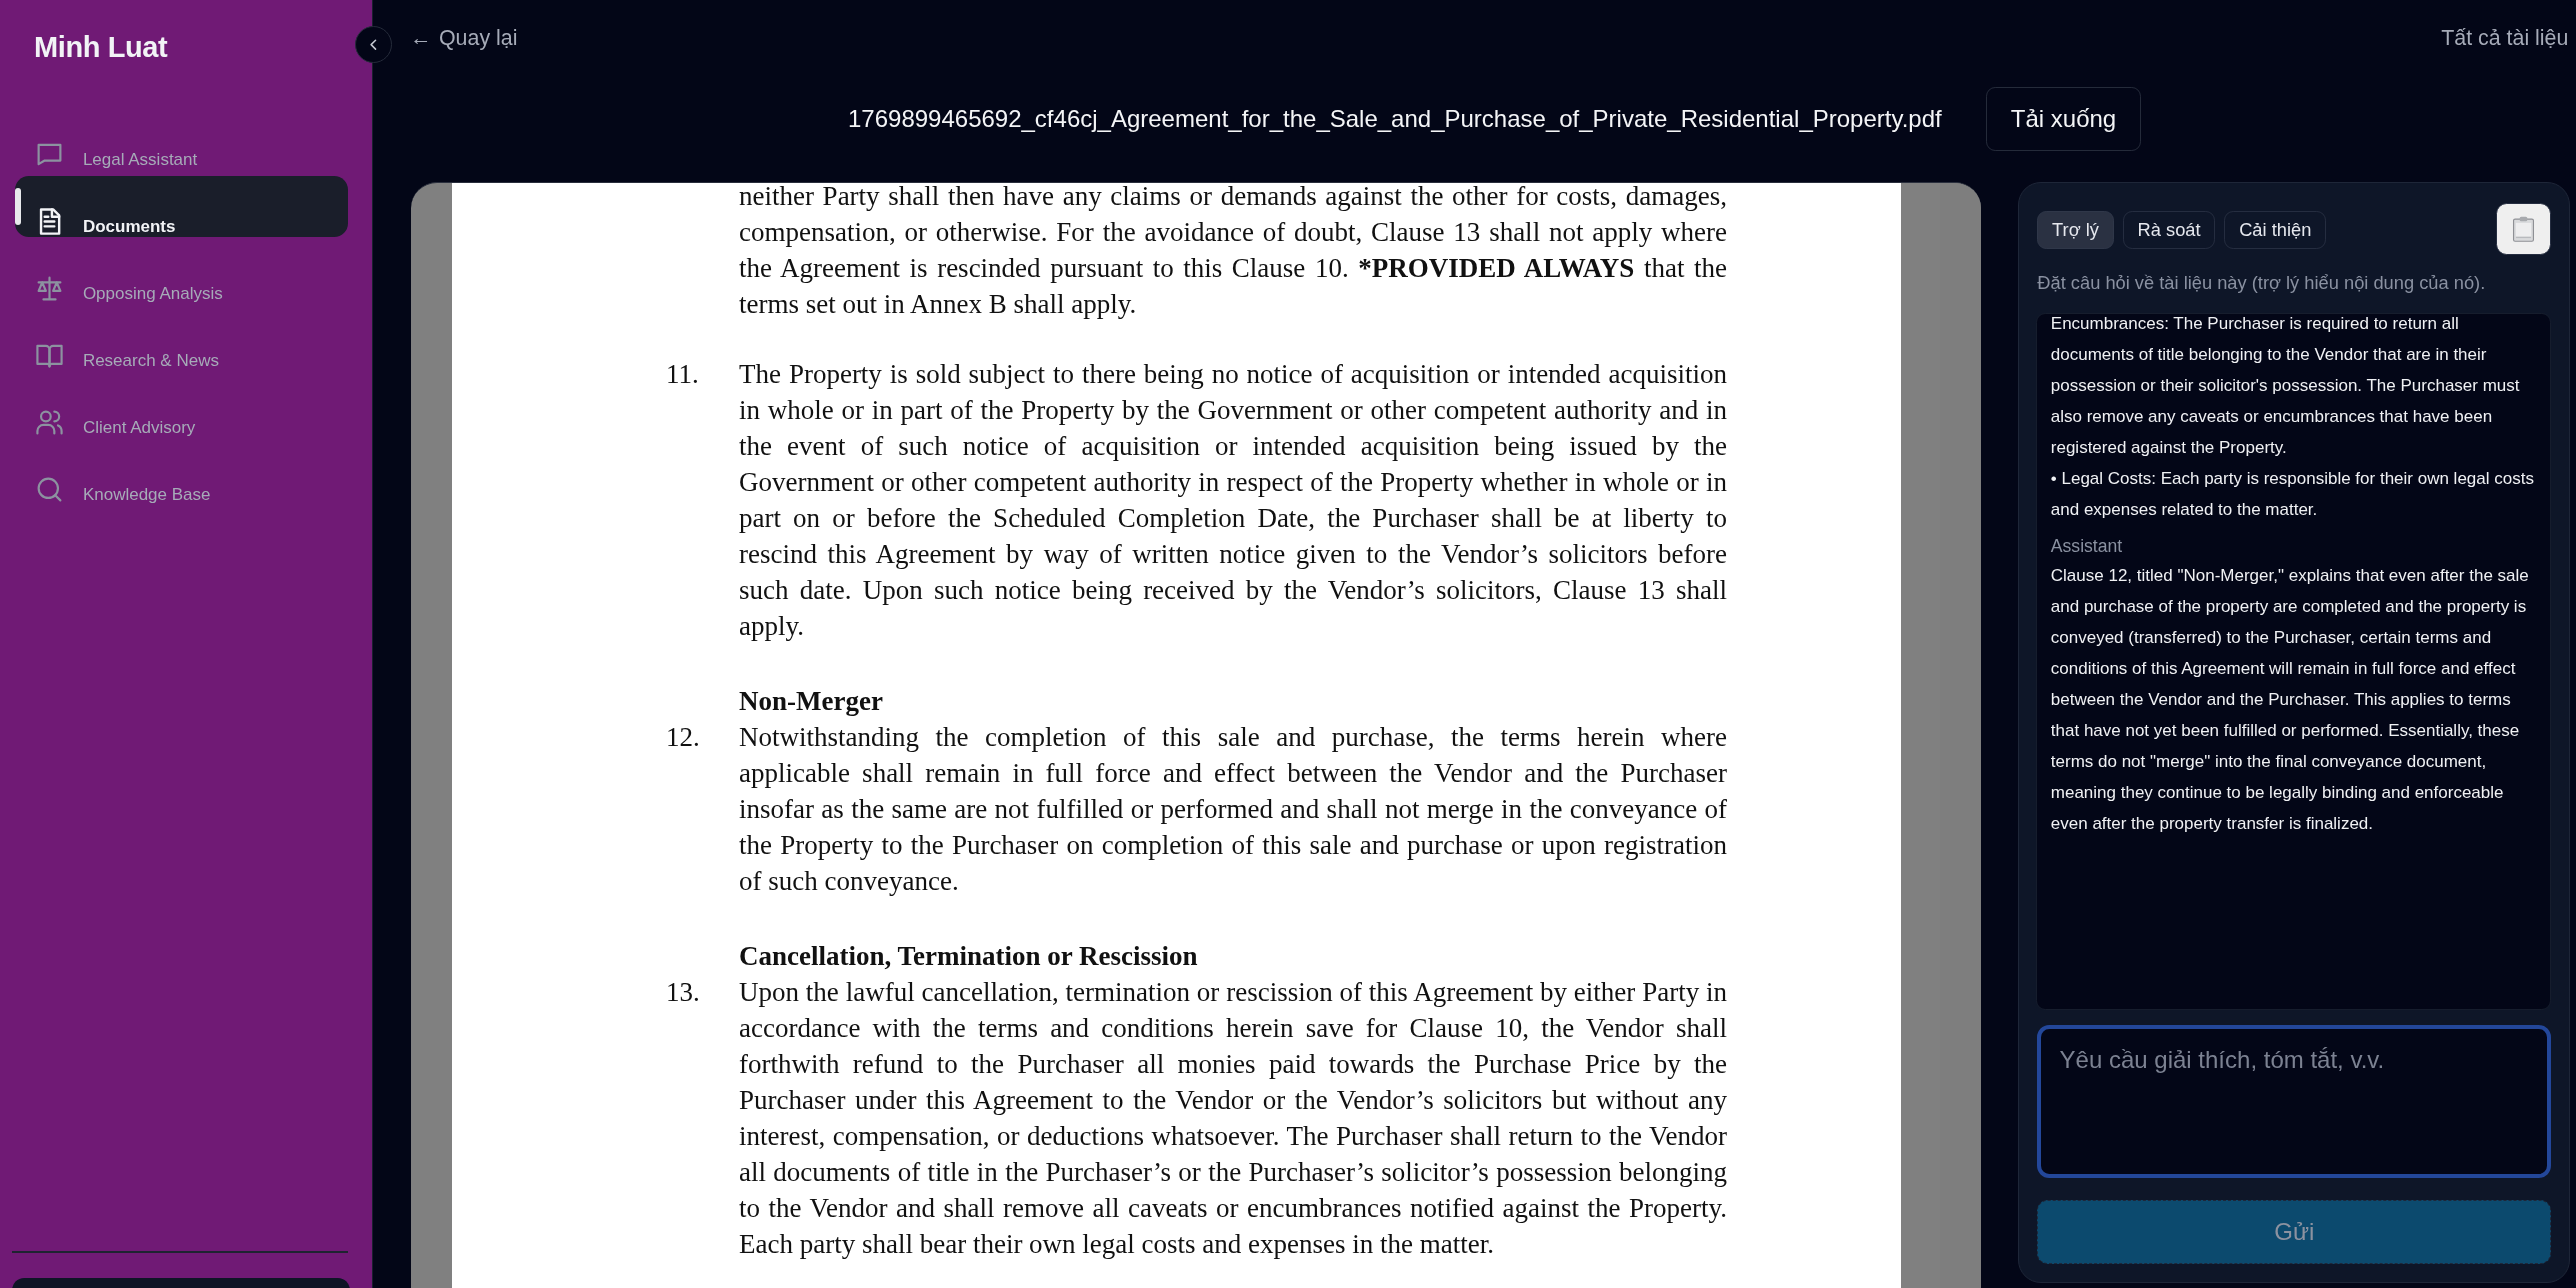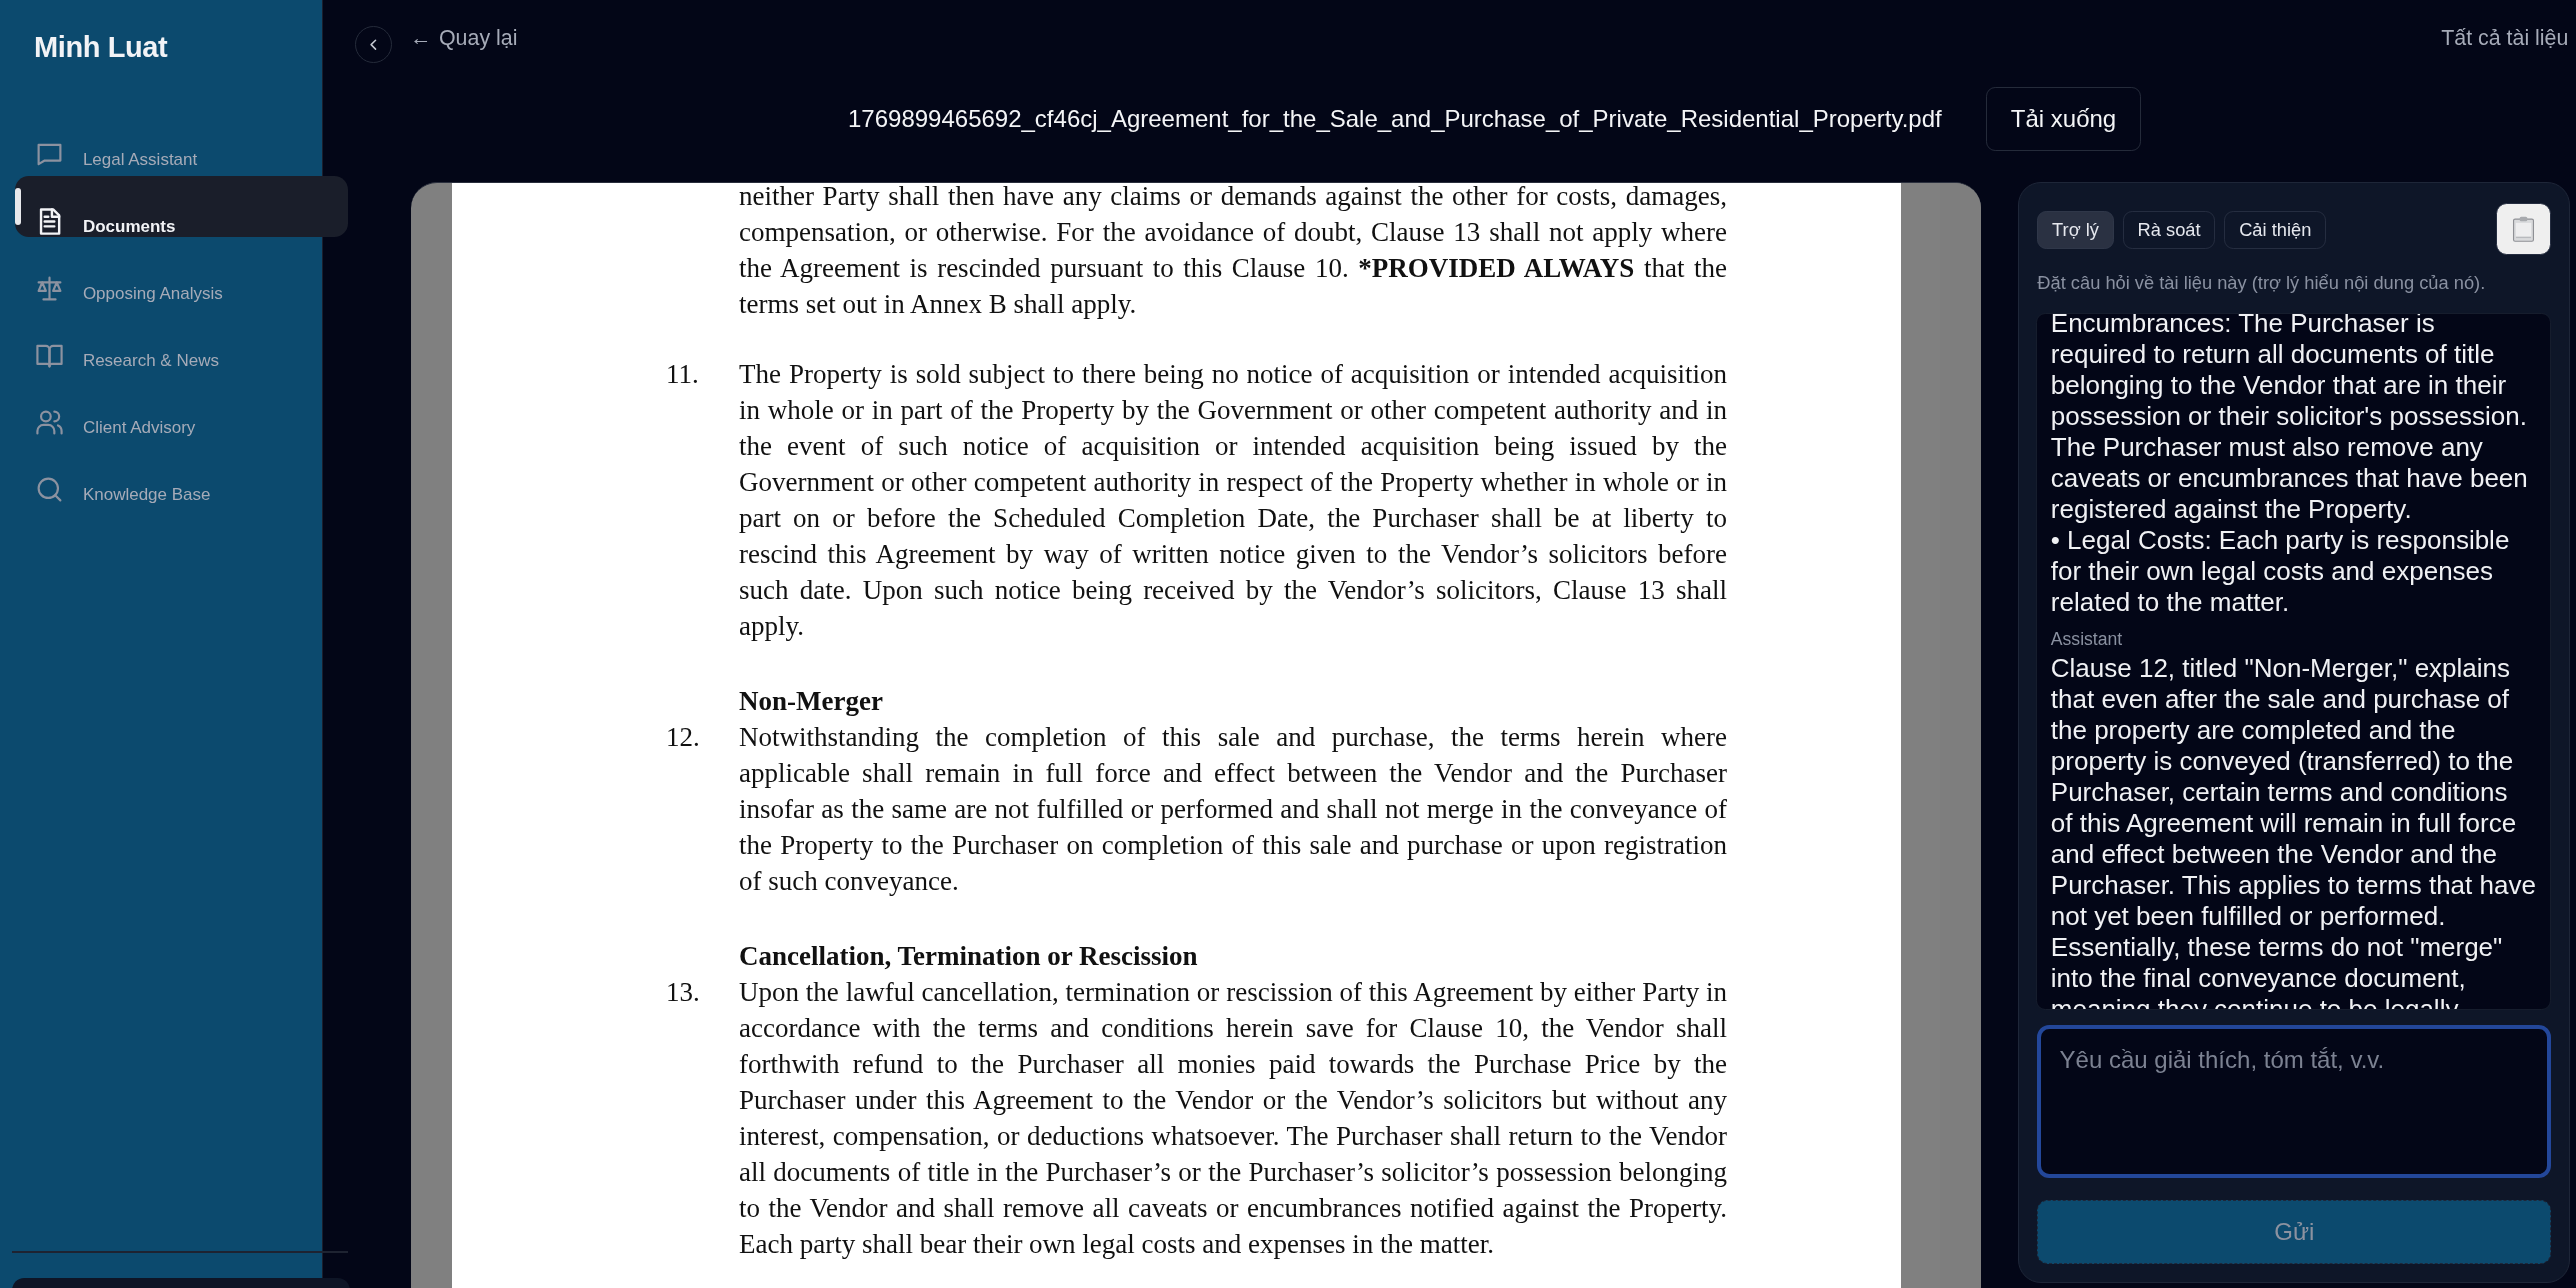--- a/index.html
+++ b/index.html
@@ -6,22 +6,22 @@
   html, body { width: 2576px; height: 1288px; overflow: hidden; }
   body {
     background: #030617;
     color: #e6e8ee;
     font-family: "Liberation Sans", "DejaVu Sans", sans-serif;
     position: relative;
   }
 
   
   .sidebar {
-    position: absolute; left: 0; top: 0; width: 323px; height: 1288px;
-    background: #0c4a6e;
+    position: absolute; left: 0; top: 0; width: 373px; height: 1288px;
+    background: #701a75;
     border-right: 1.5px solid #1a1f2e;
     padding-left: 46px;
   }
   .brand {
     position: absolute; left: 34px; top: 31px;
     font-size: 29px; font-weight: 700; color: #f2f3f6; letter-spacing: -0.4px;
   }
   .collapse-btn {
     position: absolute; left: 355px; top: 26px; width: 37px; height: 37px;
     border-radius: 50%; border: 1.5px solid #252b3a; background: #030617;
@@ -111,21 +111,21 @@
   }
   .clipboard-btn svg { width: 23px; height: 26px; }
   .panel-hint {
     position: absolute; left: 18.3px; top: 89px; font-size: 18.3px; color: #8a91a1;
   }
   .chat-log {
     position: absolute; left: 17px; top: 130px; width: 515px; height: 697px;
     background: #030617; border: 1.5px solid #161d2d; border-radius: 9.2px;
     overflow: hidden; padding: 0 13.8px;
   }
-  .chat-msg { font-size: 26px; line-height: 31px; color: #f0f1f4; }
+  .chat-msg { font-size: 17px; line-height: 31px; color: #f0f1f4; }
   .chat-msg-role { font-size: 17.6px; color: #8a91a1; margin-top: 10.7px; margin-bottom: 3.1px; }
   .chat-first { margin-top: -6.1px; }
   .prompt-input {
     position: absolute; left: 18.3px; top: 842px; width: 514px; height: 153px;
     background: #030617; border: 4.6px solid #23479a; border-radius: 12.2px;
     color: #e6e8ee; font-size: 24px; padding: 17px 18.3px; resize: none;
     font-family: "Liberation Sans", "DejaVu Sans", sans-serif; outline: none;
   }
   .prompt-input::placeholder { color: #7c8292; }
   .send-btn {

